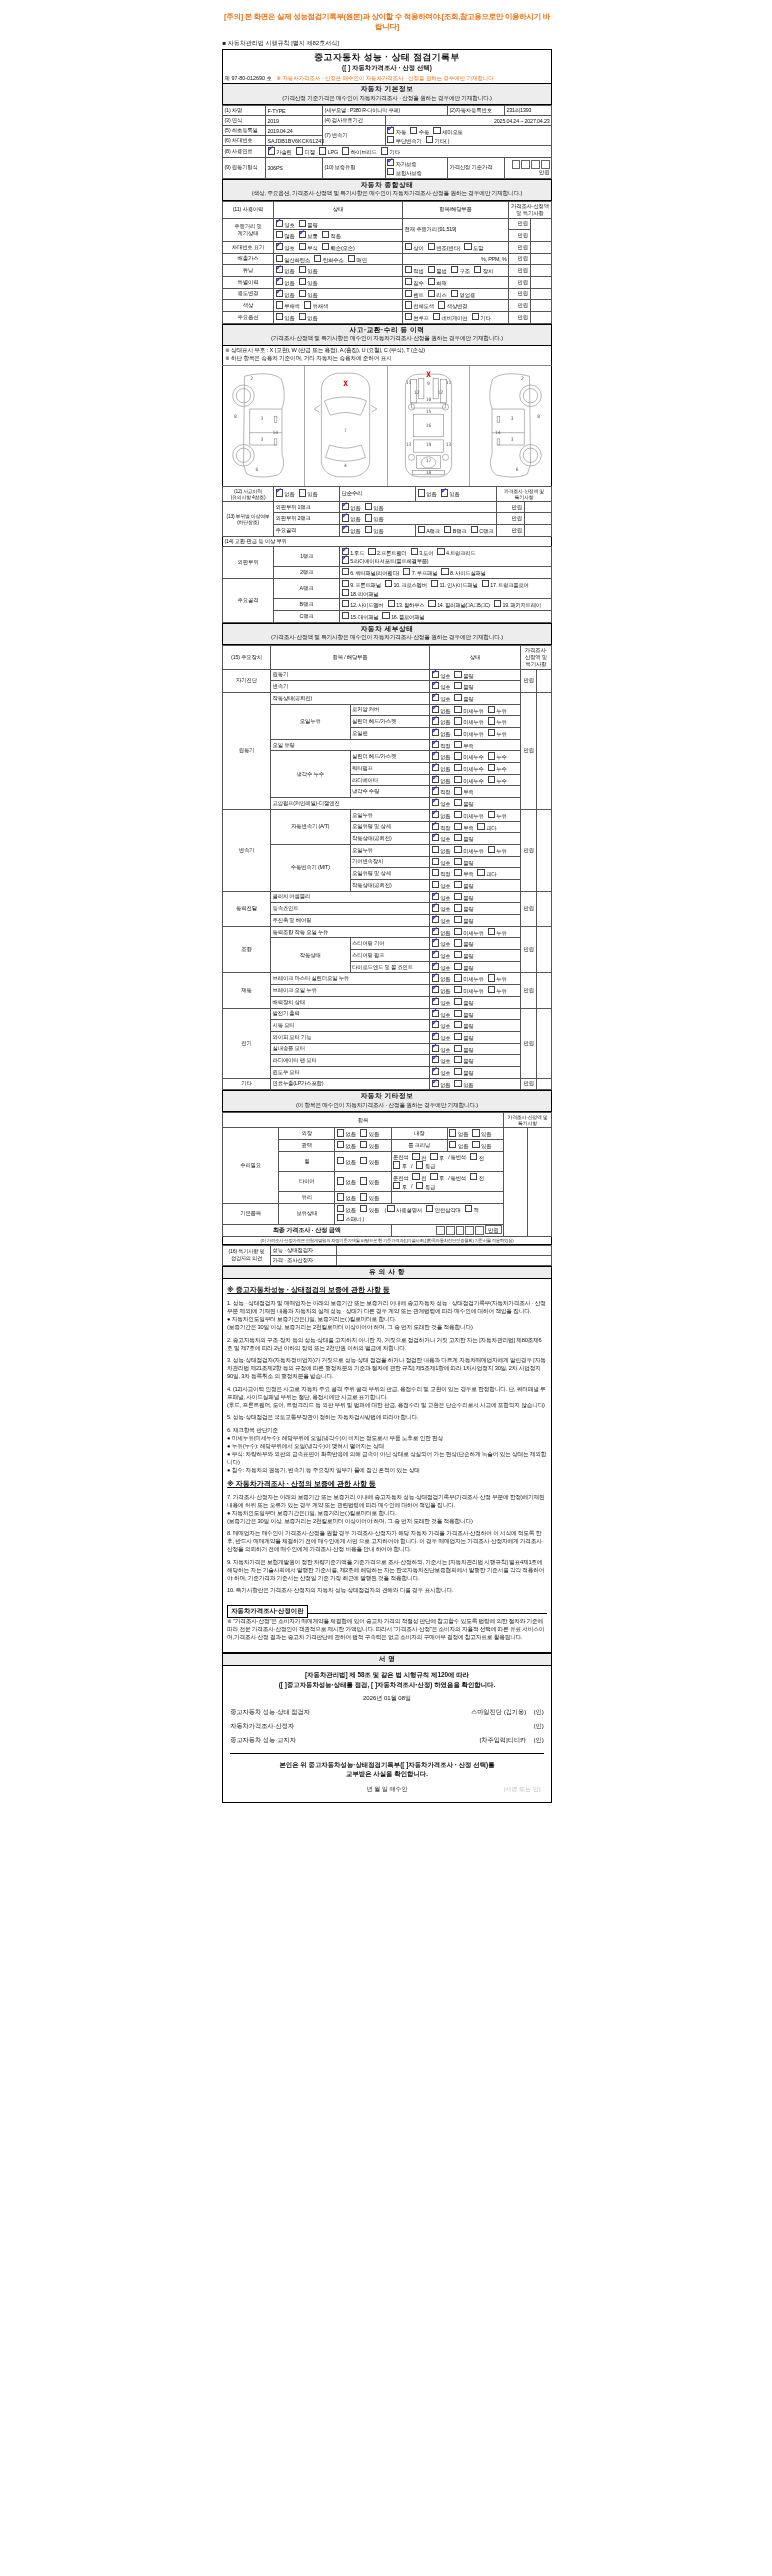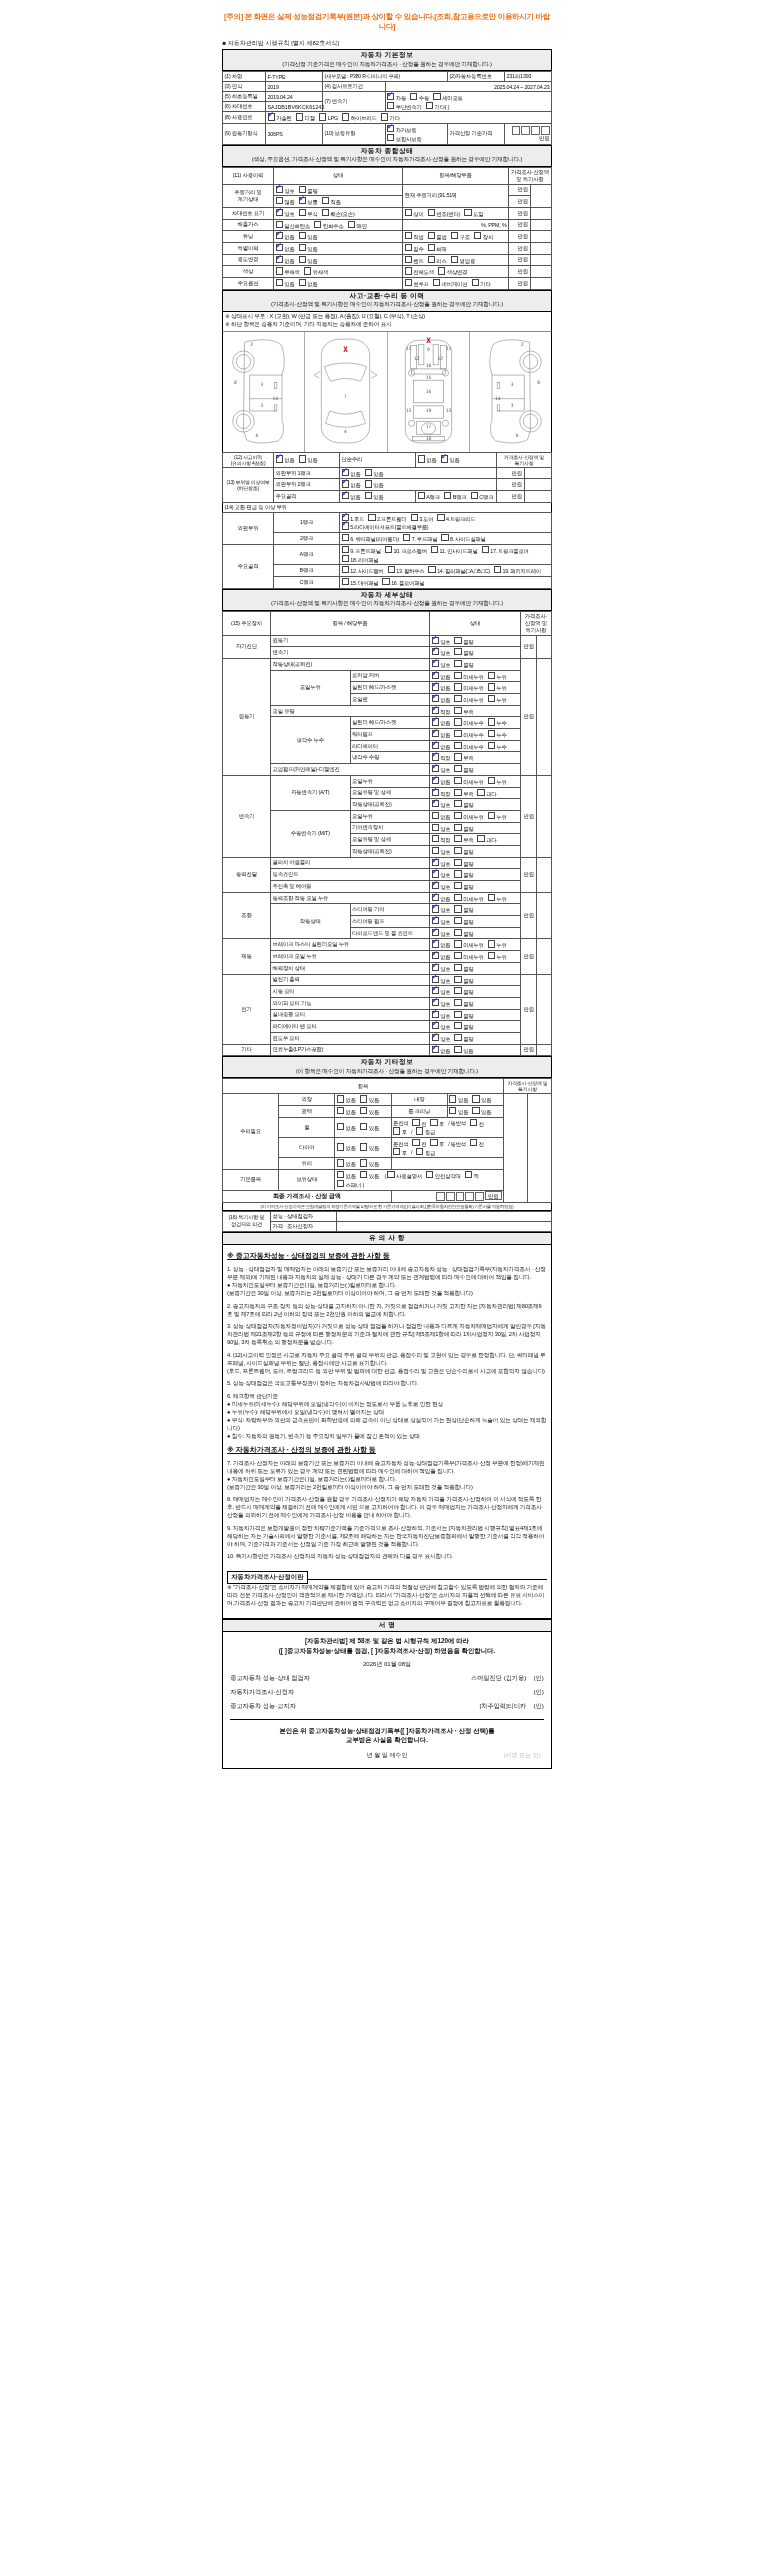--- a/index.html
+++ b/index.html
@@ -46,23 +46,31 @@
   .confirm{border-top:0.5px solid #000;margin-top:7.2px;padding-top:6.2px;font-size:6.4px;font-weight:bold;text-align:center;line-height:1.5;}
   .buyerline{font-size:6px;text-align:center;margin-top:6.2px;position:relative;}
   .buyerseal{position:absolute;right:3.1px;top:0;color:#bbb;}
   svg text{font-family:"DejaVu Sans Mono","Liberation Mono",monospace;}
 </style>
 </head>
 <body>
 
 <div class="doc">
 
-  <div class="notice">[주의] 본 화면은 실제 성능점검기록부(원본)과 상이할 수 있습니다.[조회,참고용으로만 이용하시기 바랍니다]</div>
+  <div class="notice">[주의] 본 화면은 실제 성능점검기록부(원본)과 상이할 수 적용하여야.[조회,참고용으로만 이용하시기 바랍니다]</div>
   <div class="formref">■ 자동차관리법 시행규칙 [별지 제82호서식]</div>
 
+  <div class="titlebox">
+    <div class="title">중고자동차 성능 · 상태 점검기록부</div>
+    <div class="subtitle">([ ] 자동차가격조사 · 산정 선택)</div>
+    <div class="docnorow">
+      <span>제 97-80-012690 호</span>
+      <span class="docnote">※ 자동차가격조사 · 산정은 매수인이 자동차가격조사 · 산정을 원하는 경우에만 기재합니다</span>
+    </div>
+  </div>
 
   <div class="secbar">
     <div class="sec-title">자동차 기본정보</div>
     <div class="sec-note">(가격산정 기준가격은 매수인이 자동차가격조사 · 산정을 원하는 경우에만 기재합니다.)</div>
   </div>
   <table class="tbl" id="t-basic">
       <tbody>
   <tr>
     <td class="lab" style="width:39px">(1) 차명</td>
     <td style="width:53px">F-TYPE</td>

